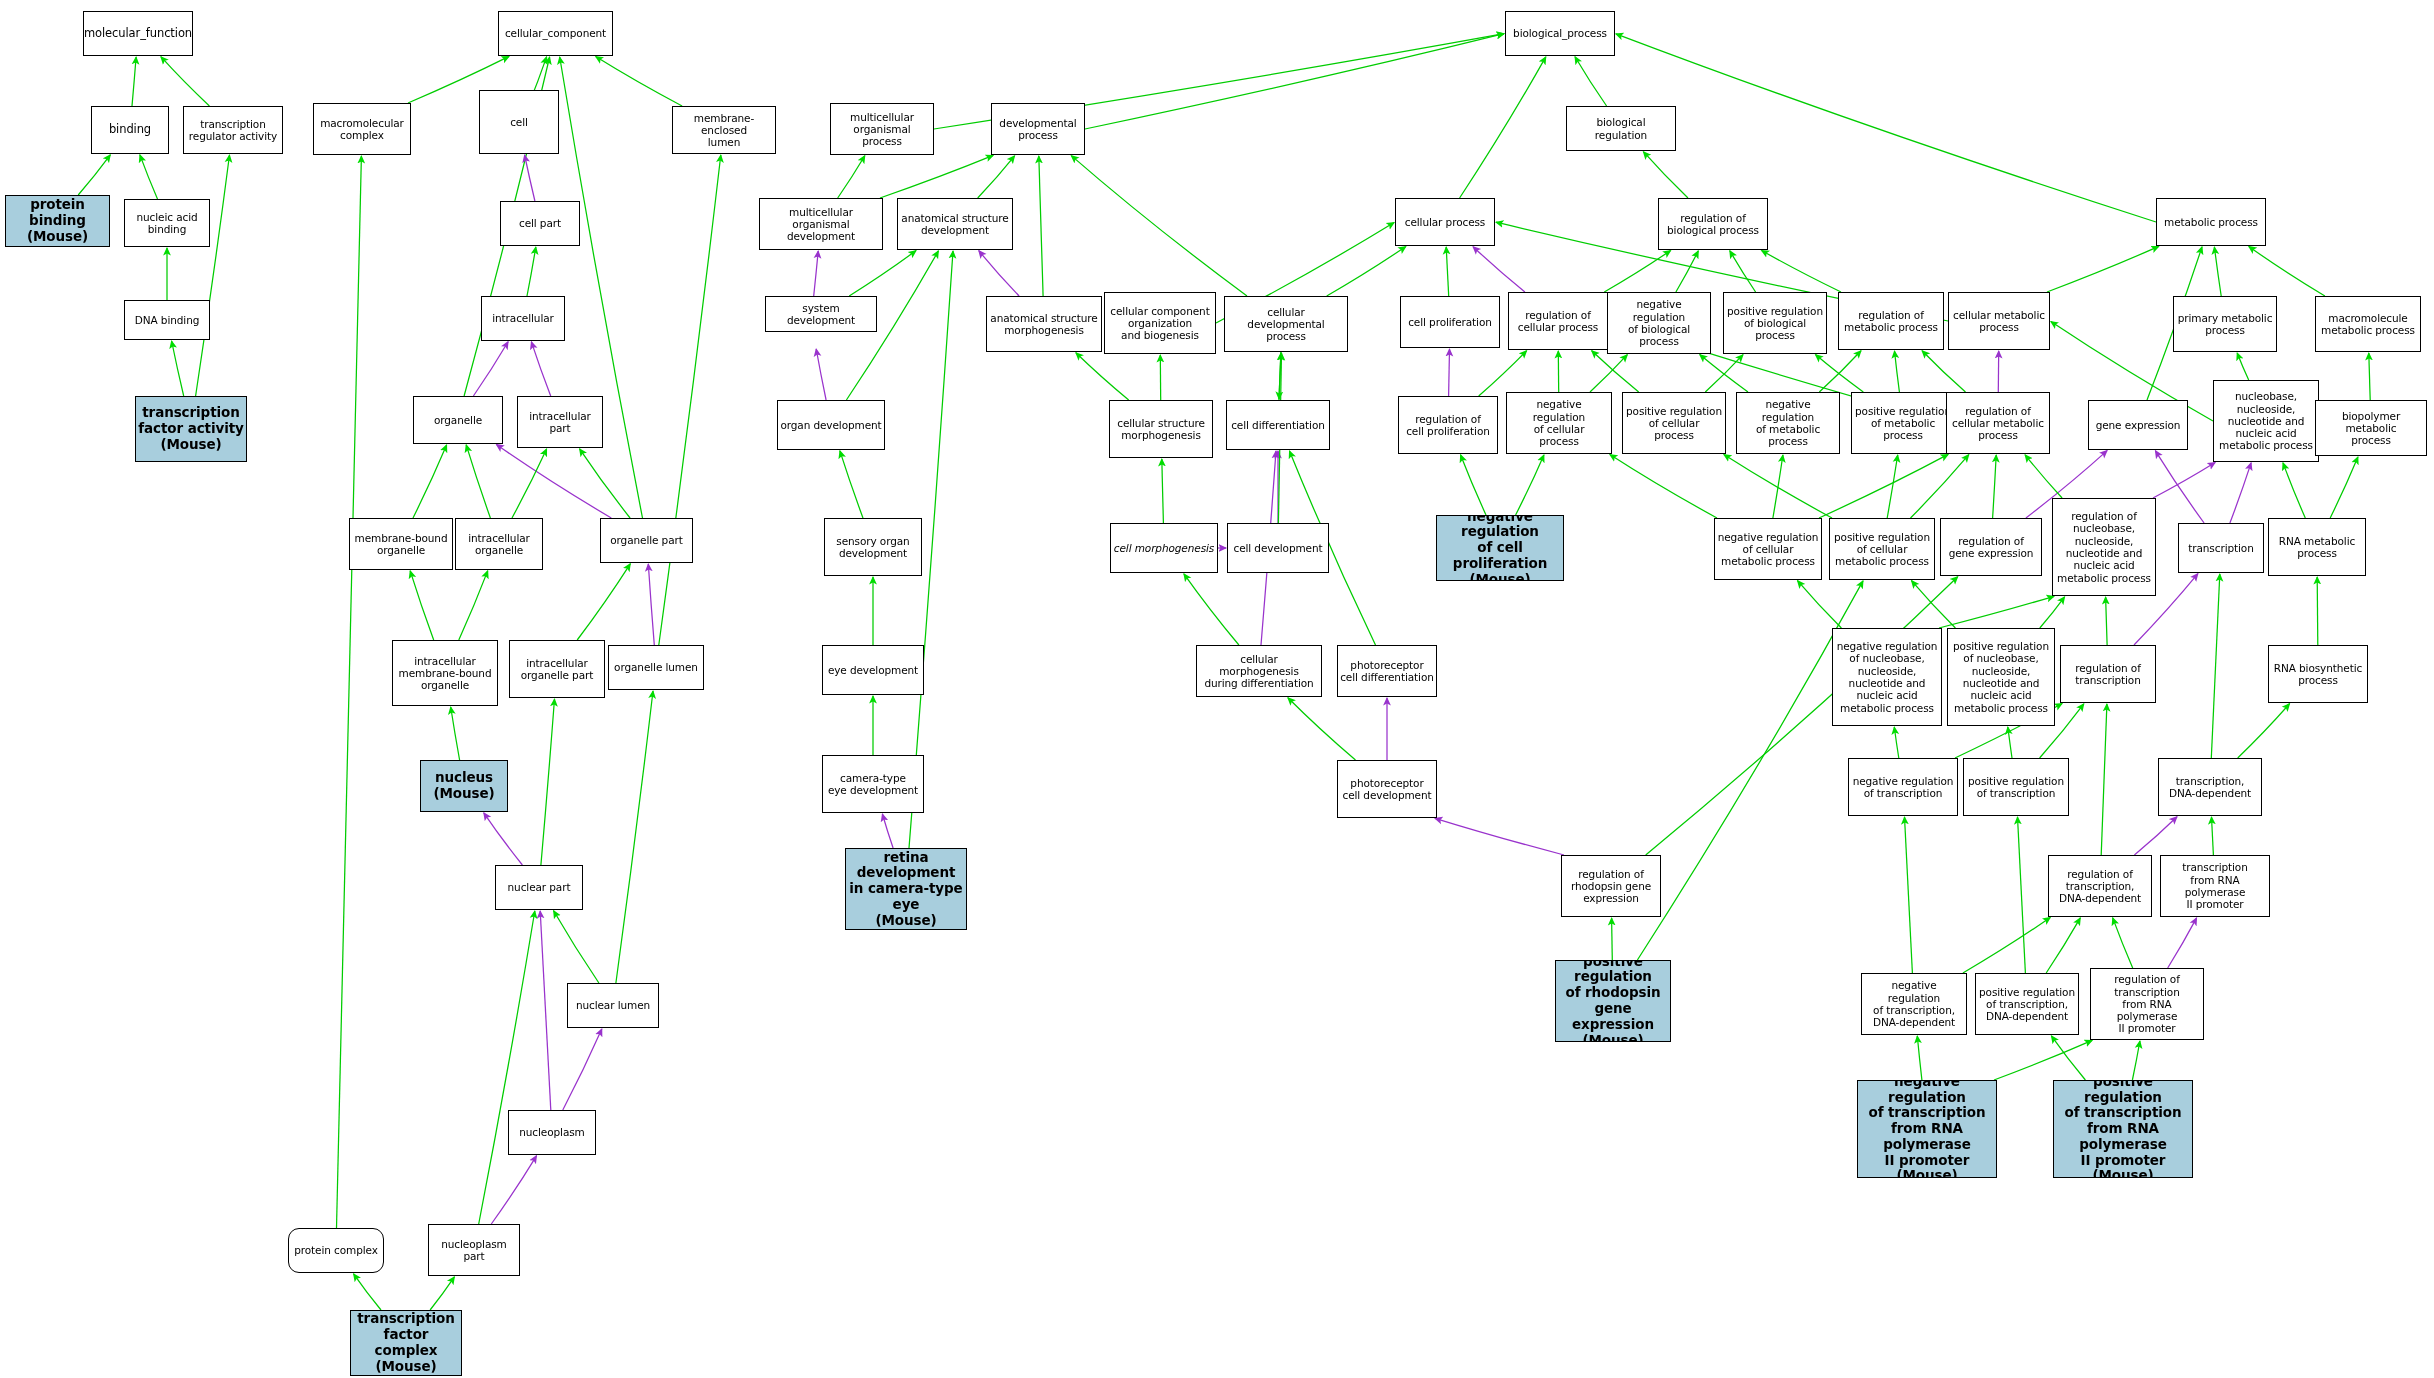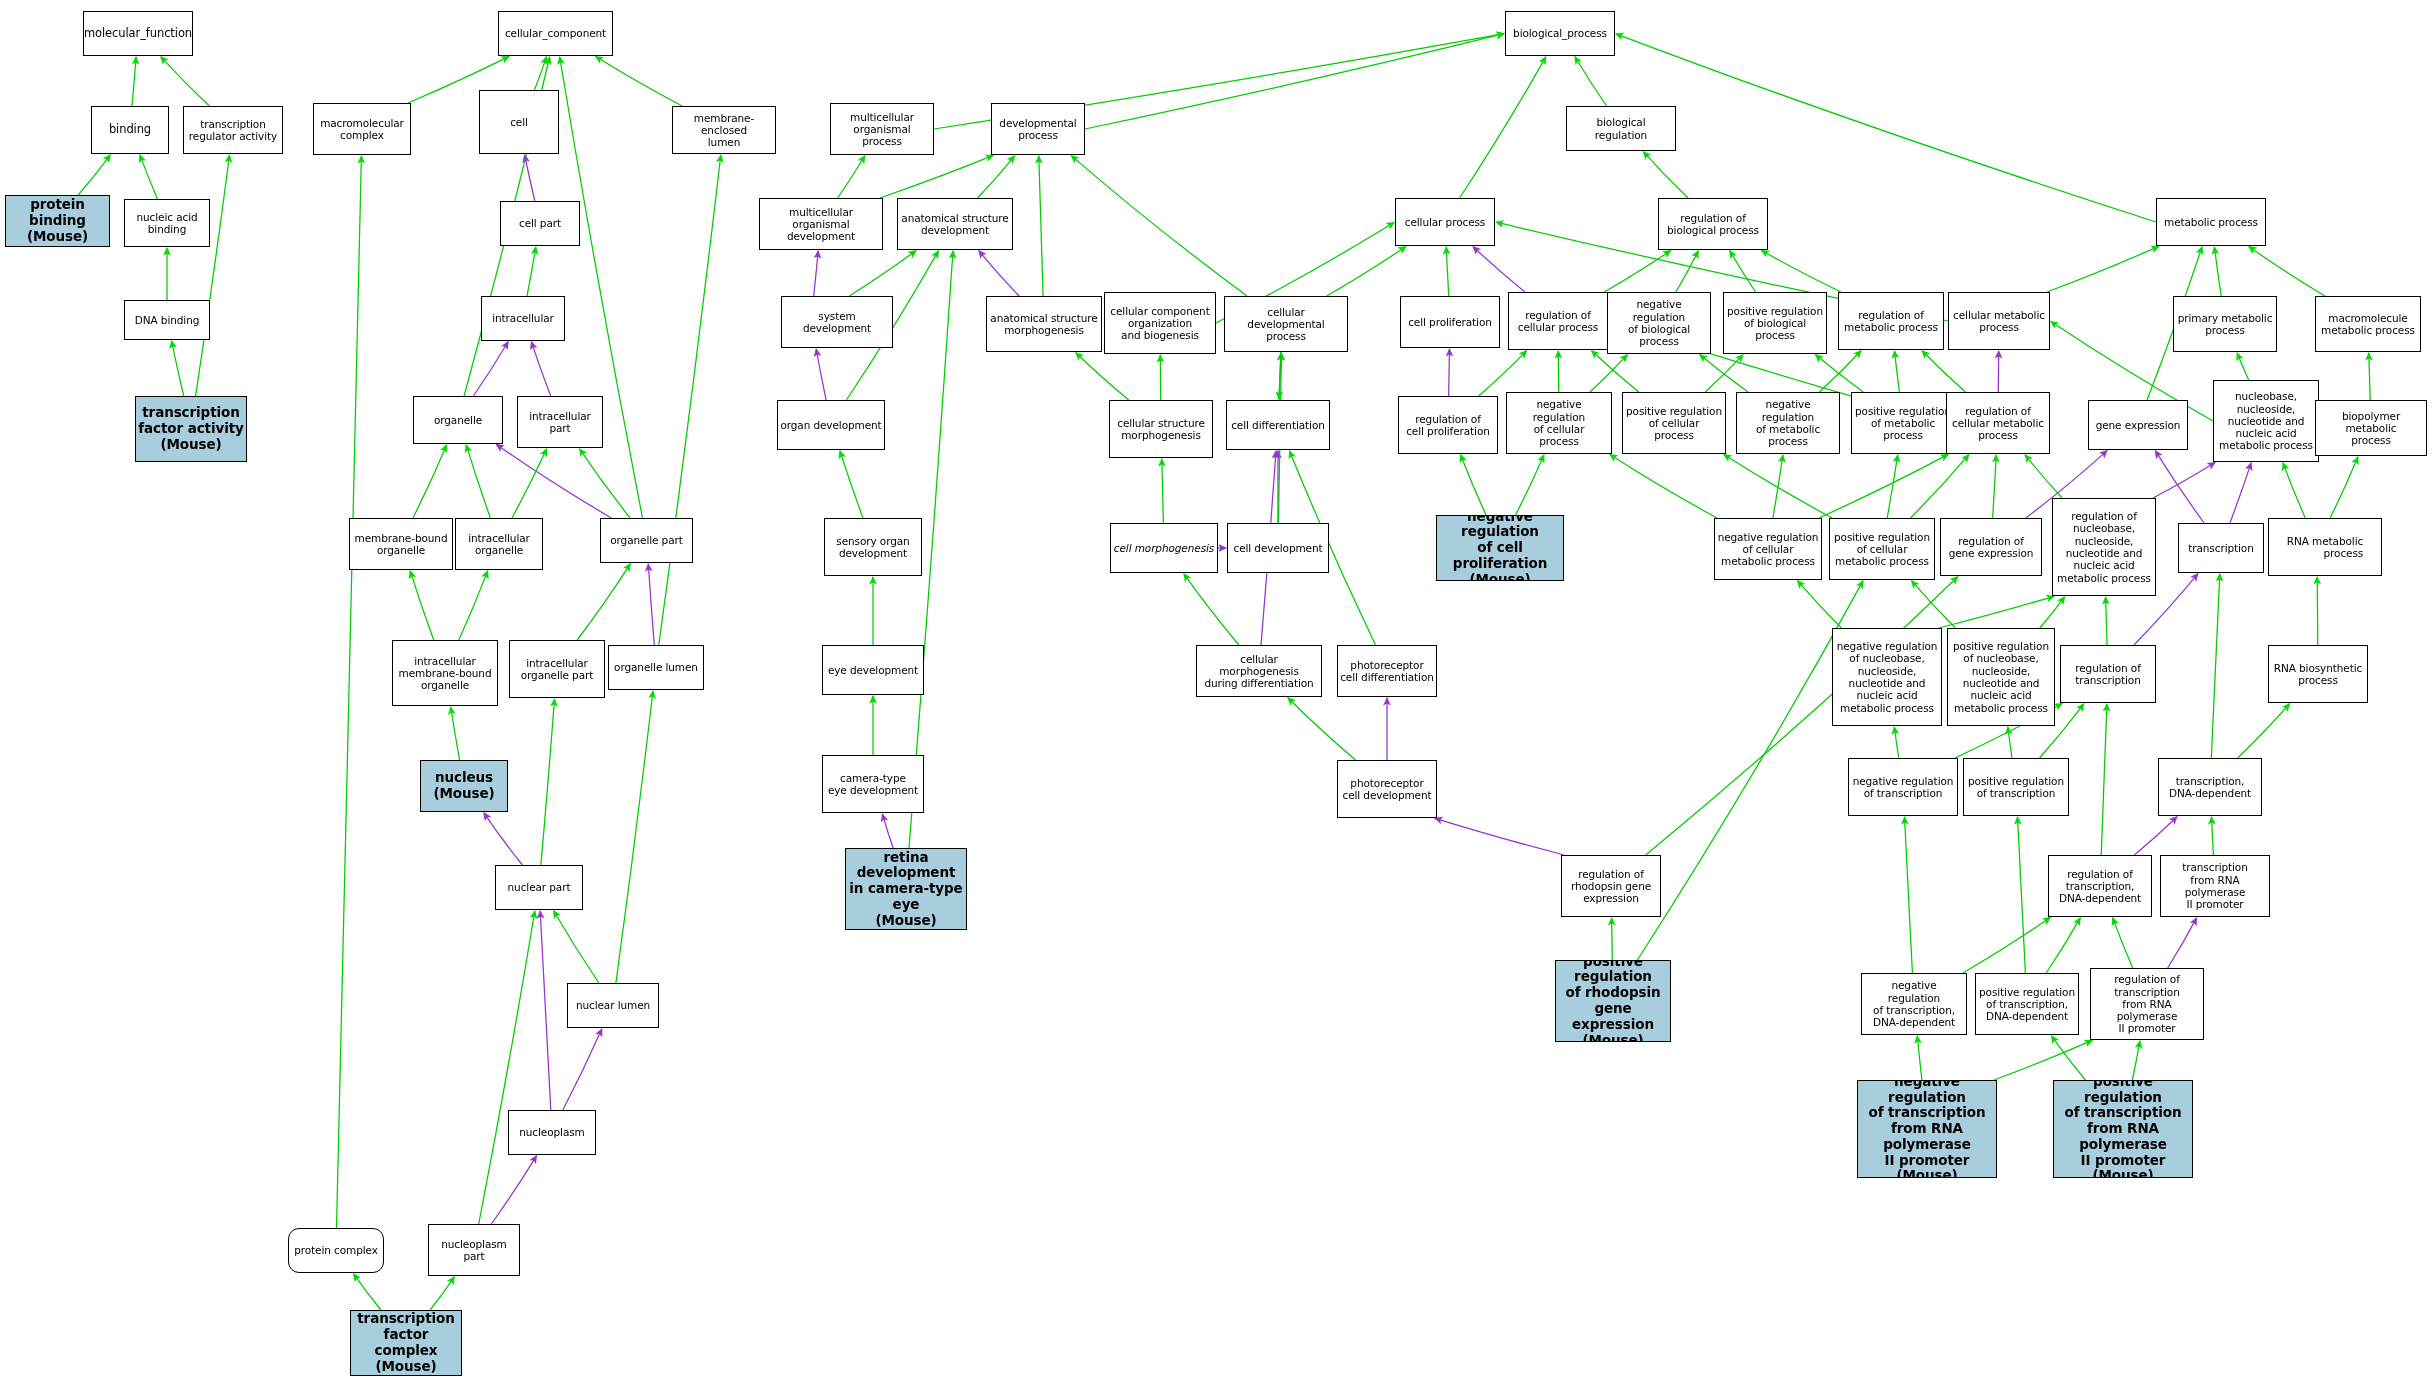--- a/index.html
+++ b/index.html
@@ -250,21 +250,21 @@
 process</div>
       <div class="node xs" style="left: 1566px; top: 106px; width: 110px; height: 45px;">biological regulation</div>
       <div class="node xs" style="left: 759px; top: 198px; width: 124px; height: 52px;">multicellular
 organismal development</div>
       <div class="node xs" style="left: 897px; top: 198px; width: 116px; height: 52px;">anatomical structure
 development</div>
       <div class="node xs" style="left: 1395px; top: 198px; width: 100px; height: 48px;">cellular process</div>
       <div class="node xs" style="left: 1658px; top: 198px; width: 110px; height: 52px;">regulation of
 biological process</div>
       <div class="node xs" style="left: 2156px; top: 198px; width: 110px; height: 48px;">metabolic process</div>
-      <div class="node xs" style="left: 781px; top: 296px; width: 112px; height: 52px;">system development</div>
+      <div class="node xs" style="left: 765px; top: 296px; width: 112px; height: 36px;">system development</div>
       <div class="node xs" style="left: 986px; top: 296px; width: 116px; height: 56px;">anatomical structure
 morphogenesis</div>
       <div class="node xs" style="left: 1104px; top: 292px; width: 112px; height: 62px;">cellular component
 organization
 and biogenesis</div>
       <div class="node xs" style="left: 1224px; top: 296px; width: 124px; height: 56px; text-align: center;">cellular developmental
 process</div>
       <div class="node xs" style="left: 1400px; top: 296px; width: 100px; height: 52px;">cell proliferation</div>
       <div class="node xs" style="left: 1508px; top: 292px; width: 100px; height: 58px;">regulation of
 cellular process</div>
@@ -324,21 +324,21 @@
 metabolic process</div>
       <div class="node xs" style="left: 1940px; top: 518px; width: 102px; height: 58px;">regulation of
 gene expression</div>
       <div class="node xs" style="left: 2052px; top: 498px; width: 104px; height: 98px;">regulation of
 nucleobase,
 nucleoside,
 nucleotide and
 nucleic acid
 metabolic process</div>
       <div class="node xs" style="left: 2178px; top: 523px; width: 86px; height: 50px;">transcription</div>
-      <div class="node xs" style="left: 2268px; top: 518px; width: 114px; height: 58px; text-align: right;">RNA metabolic
+      <div class="node xs" style="left: 2268px; top: 518px; width: 98px; height: 58px;">RNA metabolic
 process</div>
       <div class="node xs" style="left: 1196px; top: 645px; width: 126px; height: 52px;">cellular morphogenesis
 during differentiation</div>
       <div class="node xs" style="left: 1337px; top: 645px; width: 100px; height: 52px;">photoreceptor
 cell differentiation</div>
       <div class="node xs" style="left: 1832px; top: 628px; width: 110px; height: 98px;">negative regulation
 of nucleobase,
 nucleoside,
 nucleotide and
 nucleic acid

